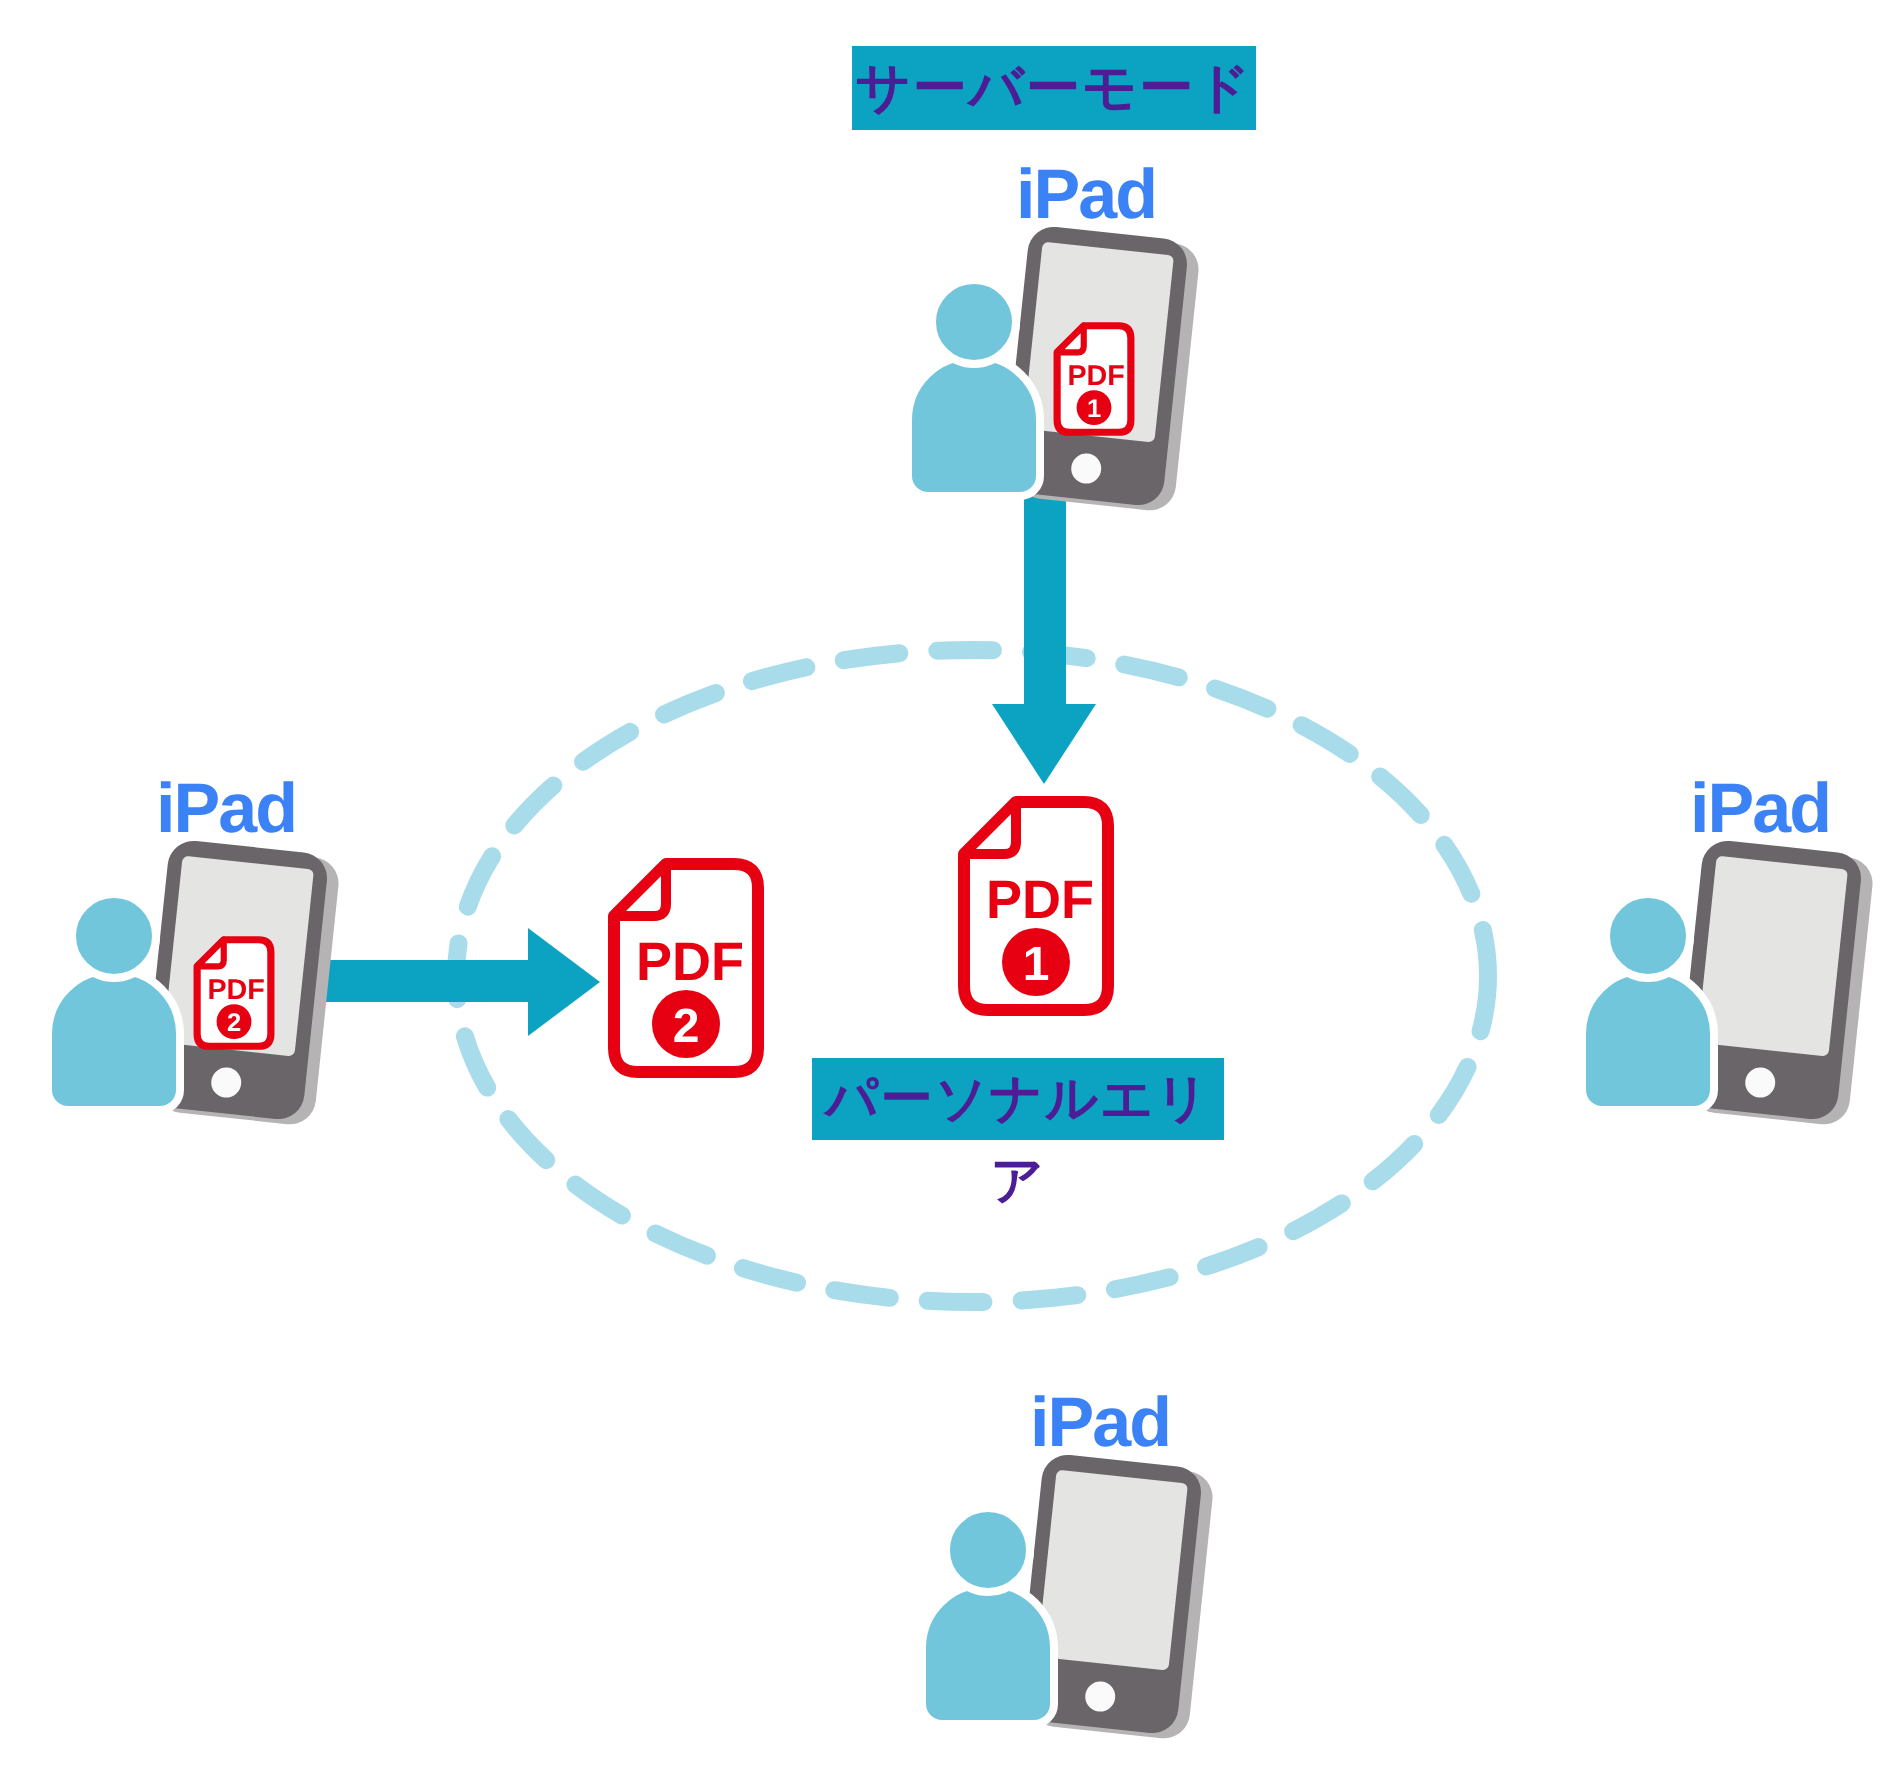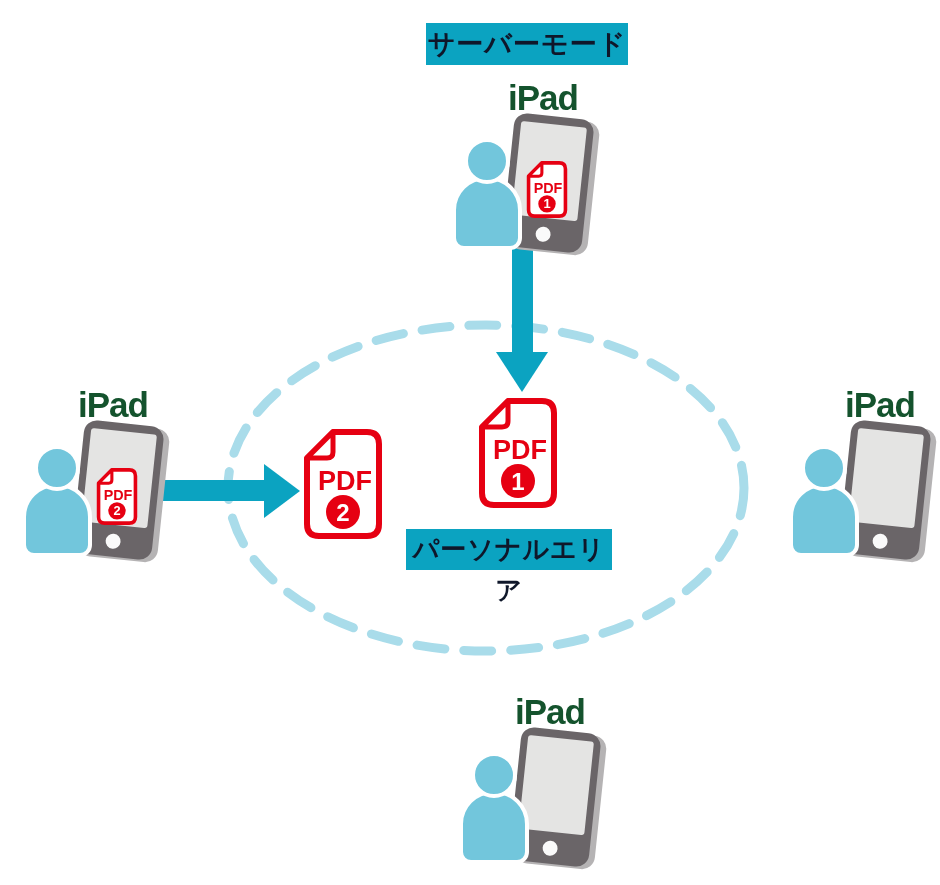--- a/index.html
+++ b/index.html
@@ -14,21 +14,21 @@
     overflow: hidden;
   }
 
   
   .boundary { position: absolute; left: 0; top: 0; }
 
   
   .badge {
     position: absolute;
     background: #0ba3c1;
-    color: #0f172a;
+    color: #4c1d95;
     font-weight: bold;
     text-align: center;
   }
   .mode-badge { left: 426px; top: 23px; width: 202px; height: 42px; font-size: 27px; line-height: 42px; letter-spacing: 1px; }
   .area-badge { left: 406px; top: 529px; width: 206px; height: 41px; font-size: 26px; line-height: 41px; letter-spacing: 1px; }
 
   
   .arrow-part { position: absolute; }
   .ad-shaft { left: 512px; top: 248px; width: 21px; height: 104px; background: #0ba3c1; }
   .ad-head  { left: 496px; top: 352px; width: 0; height: 0;
@@ -48,21 +48,21 @@
   
   .device { position: absolute; width: 196px; height: 200px; }
   #dev-top    { left: 438px; top: 76px;  }
   #dev-left   { left: 8px;   top: 383px; }
   #dev-right  { left: 775px; top: 383px; }
   #dev-bottom { left: 445px; top: 690px; }
 
   .dev-label {
     position: absolute; left: 10px; top: 4px; width: 190px;
     text-align: center; font-size: 35px; line-height: 36px;
-    font-weight: bold; color: #14532d; letter-spacing: -1px;
+    font-weight: bold; color: #3b82f6; letter-spacing: -1px;
   }
 
   .tablet { position: absolute; left: 70px; top: 40px; width: 80px; height: 134px;
             transform: rotate(6deg); transform-origin: 50% 50%; }
   .tab-depth { position: absolute; left: 6px; top: 2px; width: 80px; height: 134px;
                border-radius: 13px; background: #b5b3b4; }
   .tab-front { position: absolute; left: 0; top: 0; width: 80px; height: 134px;
                border-radius: 13px; background: #6a6568; }
   .tab-screen { position: absolute; left: 7px; top: 8px; width: 66px; height: 94px;
                 border-radius: 3px; background: #e4e4e3; }

